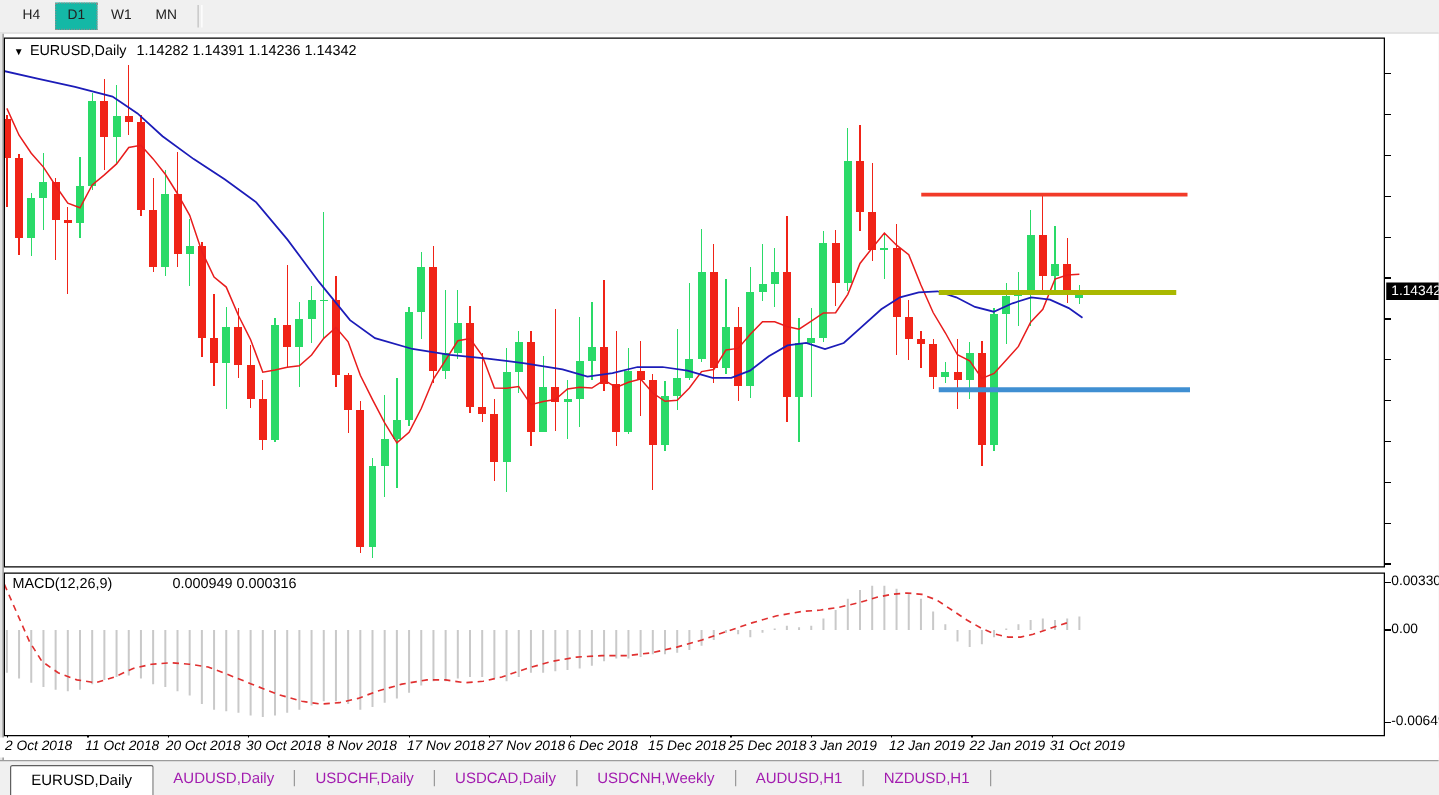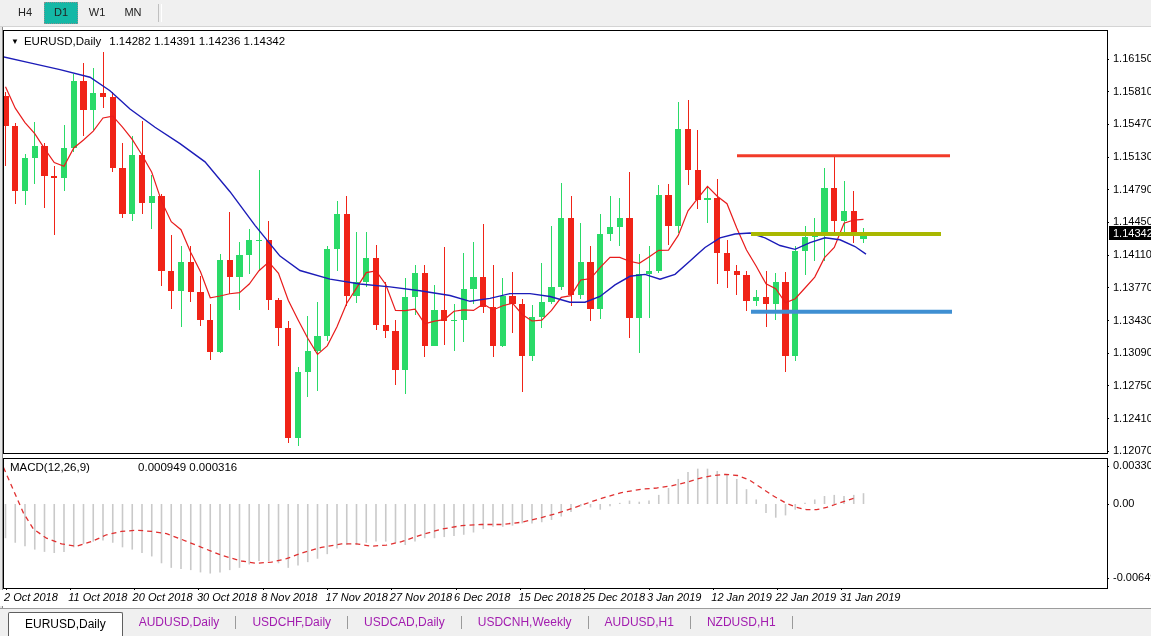--- a/index.html
+++ b/index.html
@@ -385,52 +385,37 @@
     <span class="tri">▼</span>
     <span>EURUSD,Daily</span>
     <span class="ohlc">1.14282 1.14391 1.14236 1.14342</span>
   </div>
 
   <div id="macd-label">
     <span>MACD(12,26,9)</span>
     <span class="vals">0.000949 0.000316</span>
   </div>
 
-  <div id="price-axis">
-      <div class="plabel" style="top: 24px;">1.16150</div>
-      <div class="plabel" style="top: 56.69px;">1.15810</div>
-      <div class="plabel" style="top: 89.38px;">1.15470</div>
-      <div class="plabel" style="top: 122.07px;">1.15130</div>
-      <div class="plabel" style="top: 154.76px;">1.14790</div>
-      <div class="plabel" style="top: 187.45px;">1.14450</div>
-      <div class="plabel" style="top: 220.14px;">1.14110</div>
-      <div class="plabel" style="top: 252.83px;">1.13770</div>
-      <div class="plabel" style="top: 285.52px;">1.13430</div>
-      <div class="plabel" style="top: 318.21px;">1.13090</div>
-      <div class="plabel" style="top: 350.9px;">1.12750</div>
-      <div class="plabel" style="top: 383.59px;">1.12410</div>
-      <div class="plabel" style="top: 416.28px;">1.12070</div>
-    </div>
   <div id="price-badge" style="top: 225.839px;">1.14342</div>
 
   <div id="time-axis">
       <div class="dlabel" style="left: 4px;">2 Oct 2018</div>
       <div class="dlabel" style="left: 68.3px;">11 Oct 2018</div>
       <div class="dlabel" style="left: 132.6px;">20 Oct 2018</div>
       <div class="dlabel" style="left: 196.9px;">30 Oct 2018</div>
       <div class="dlabel" style="left: 261.2px;">8 Nov 2018</div>
       <div class="dlabel" style="left: 325.5px;">17 Nov 2018</div>
       <div class="dlabel" style="left: 389.8px;">27 Nov 2018</div>
       <div class="dlabel" style="left: 454.1px;">6 Dec 2018</div>
       <div class="dlabel" style="left: 518.4px;">15 Dec 2018</div>
       <div class="dlabel" style="left: 582.7px;">25 Dec 2018</div>
       <div class="dlabel" style="left: 647px;">3 Jan 2019</div>
       <div class="dlabel" style="left: 711.3px;">12 Jan 2019</div>
       <div class="dlabel" style="left: 775.6px;">22 Jan 2019</div>
-      <div class="dlabel" style="left: 839.9px;">31 Jan 2019</div>
+      <div class="dlabel" style="left: 839.9px;">31 Oct 2019</div>
     </div>
 
   <div id="tab-bar">
       <div class="tab active">EURUSD,Daily</div>
       <div class="tab">AUDUSD,Daily</div>
       <div class="tab-sep"></div>
       <div class="tab">USDCHF,Daily</div>
       <div class="tab-sep"></div>
       <div class="tab">USDCAD,Daily</div>
       <div class="tab-sep"></div>

